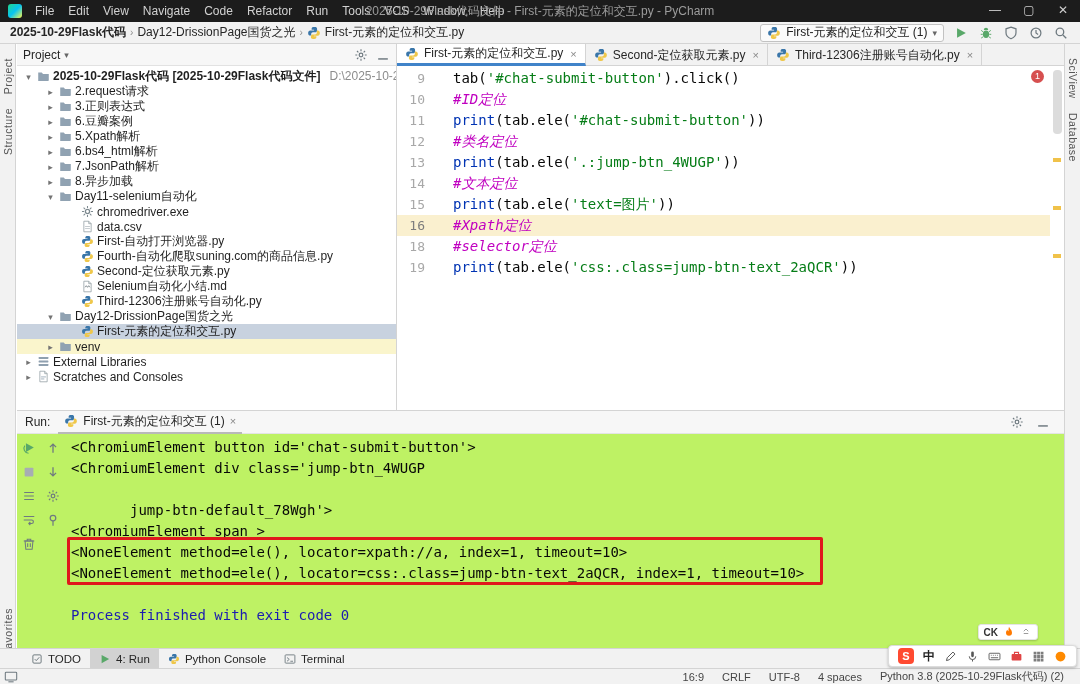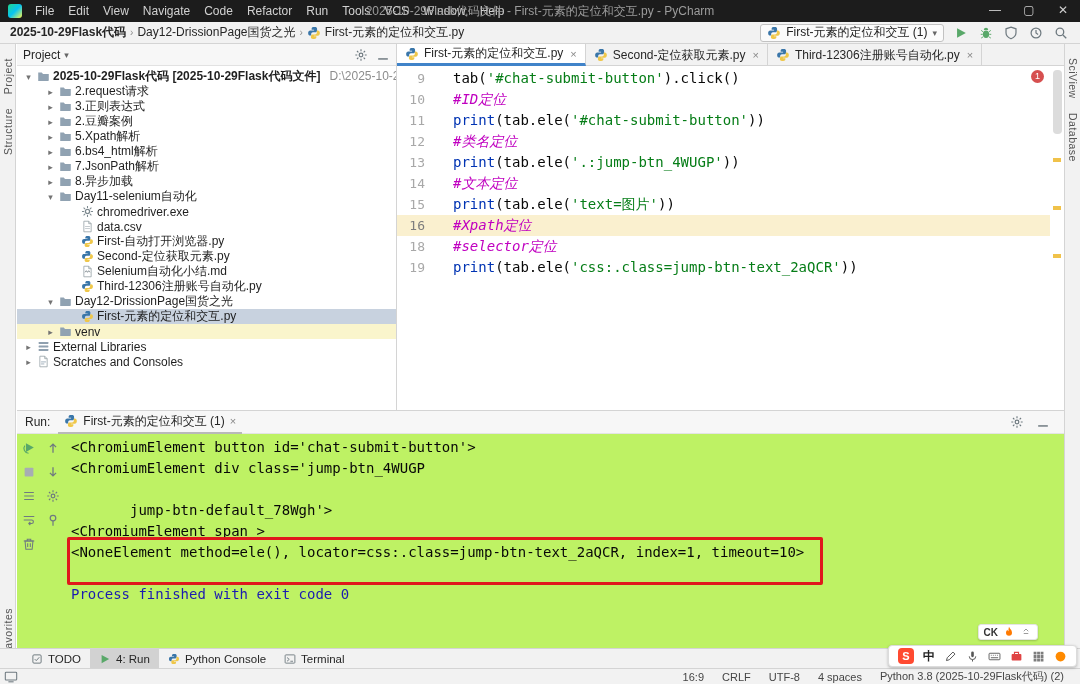--- a/index.html
+++ b/index.html
@@ -297,21 +297,21 @@
           </span>
           <span class="tlabel">3.正则表达式</span>
         </div>
         <div class="tree-row" style="padding-left: 28px;">
           <span class="arrow">▸</span>
           <span class="icon">
             <svg viewBox="0 0 16 16">
               <path d="M1.5 3.2h4.3l1.6 1.8h7.1v7.6c0 .5-.4.9-.9.9H1.5z" fill="#90a2b2"></path>
             </svg>
           </span>
-          <span class="tlabel">2.豆瓣案例</span>
+          <span class="tlabel">6.豆瓣案例</span>
         </div>
         <div class="tree-row" style="padding-left: 28px;">
           <span class="arrow">▸</span>
           <span class="icon">
             <svg viewBox="0 0 16 16">
               <path d="M1.5 3.2h4.3l1.6 1.8h7.1v7.6c0 .5-.4.9-.9.9H1.5z" fill="#90a2b2"></path>
             </svg>
           </span>
           <span class="tlabel">5.Xpath解析</span>
         </div>
@@ -374,20 +374,30 @@
         </div>
         <div class="tree-row" style="padding-left: 50px;">
           <span class="arrow"></span>
           <span class="icon">
             <svg viewBox="0 0 16 16">
               <path d="M7.9 1.2c-1.9 0-2.6.8-2.6 1.9v1.3h2.8v.6H3.7c-1.4 0-2.4 1-2.4 2.9 0 2 1 3 2.4 3h1.1V9.2c0-1.1.9-2 2-2h2.9c1 0 1.8-.8 1.8-1.8V3.1c0-1.1-1-1.9-2.2-1.9z" fill="#3a76a9"></path>
               <path d="M8.1 14.8c1.9 0 2.6-.8 2.6-1.9v-1.3H7.9V11h4.4c1.4 0 2.4-1 2.4-2.9 0-2-1-3-2.4-3h-1.1v2.6c0 1.1-.9 2-2 2H6.3c-1 0-1.8.8-1.8 1.8v1.4c0 1.1 1 1.9 2.2 1.9z" fill="#efc74a"></path>
             </svg>
           </span>
           <span class="tlabel">First-自动打开浏览器.py</span>
+        </div>
+        <div class="tree-row" style="padding-left: 50px;">
+          <span class="arrow"></span>
+          <span class="icon">
+            <svg viewBox="0 0 16 16">
+              <path d="M7.9 1.2c-1.9 0-2.6.8-2.6 1.9v1.3h2.8v.6H3.7c-1.4 0-2.4 1-2.4 2.9 0 2 1 3 2.4 3h1.1V9.2c0-1.1.9-2 2-2h2.9c1 0 1.8-.8 1.8-1.8V3.1c0-1.1-1-1.9-2.2-1.9z" fill="#3a76a9"></path>
+              <path d="M8.1 14.8c1.9 0 2.6-.8 2.6-1.9v-1.3H7.9V11h4.4c1.4 0 2.4-1 2.4-2.9 0-2-1-3-2.4-3h-1.1v2.6c0 1.1-.9 2-2 2H6.3c-1 0-1.8.8-1.8 1.8v1.4c0 1.1 1 1.9 2.2 1.9z" fill="#efc74a"></path>
+            </svg>
+          </span>
+          <span class="tlabel">Fourth-自动化爬取suning.com的商品信息.py</span>
         </div>
         <div class="tree-row" style="padding-left: 50px;">
           <span class="arrow"></span>
           <span class="icon">
             <svg viewBox="0 0 16 16">
               <path d="M7.9 1.2c-1.9 0-2.6.8-2.6 1.9v1.3h2.8v.6H3.7c-1.4 0-2.4 1-2.4 2.9 0 2 1 3 2.4 3h1.1V9.2c0-1.1.9-2 2-2h2.9c1 0 1.8-.8 1.8-1.8V3.1c0-1.1-1-1.9-2.2-1.9z" fill="#3a76a9"></path>
               <path d="M8.1 14.8c1.9 0 2.6-.8 2.6-1.9v-1.3H7.9V11h4.4c1.4 0 2.4-1 2.4-2.9 0-2-1-3-2.4-3h-1.1v2.6c0 1.1-.9 2-2 2H6.3c-1 0-1.8.8-1.8 1.8v1.4c0 1.1 1 1.9 2.2 1.9z" fill="#efc74a"></path>
             </svg>
           </span>
           <span class="tlabel">Second-定位获取元素.py</span>
@@ -601,20 +611,21 @@
           </svg>
         </span>
       </div>
     <div class="console">
 
     <div class="cline">&lt;ChromiumElement button id='chat-submit-button'&gt;</div>
         <div class="cline">&lt;ChromiumElement div class='jump-btn_4WUGP</div>
         <div class="cline"></div>
         <div class="cline">       jump-btn-default_78Wgh'&gt;</div>
         <div class="cline">&lt;ChromiumElement span &gt;</div>
+        <div class="cline">&lt;NoneElement method=ele(), locator=xpath://a, index=1, timeout=10&gt;</div>
         <div class="cline">&lt;NoneElement method=ele(), locator=css:.class=jump-btn-text_2aQCR, index=1, timeout=10&gt;</div>
         <div class="cline"></div>
         <div class="cline sys">Process finished with exit code 0</div>
         <div class="redbox"></div>
       </div>
   </div>
 
   <div class="bottombar">
       <div class="bb-item">
         <span class="icon">

